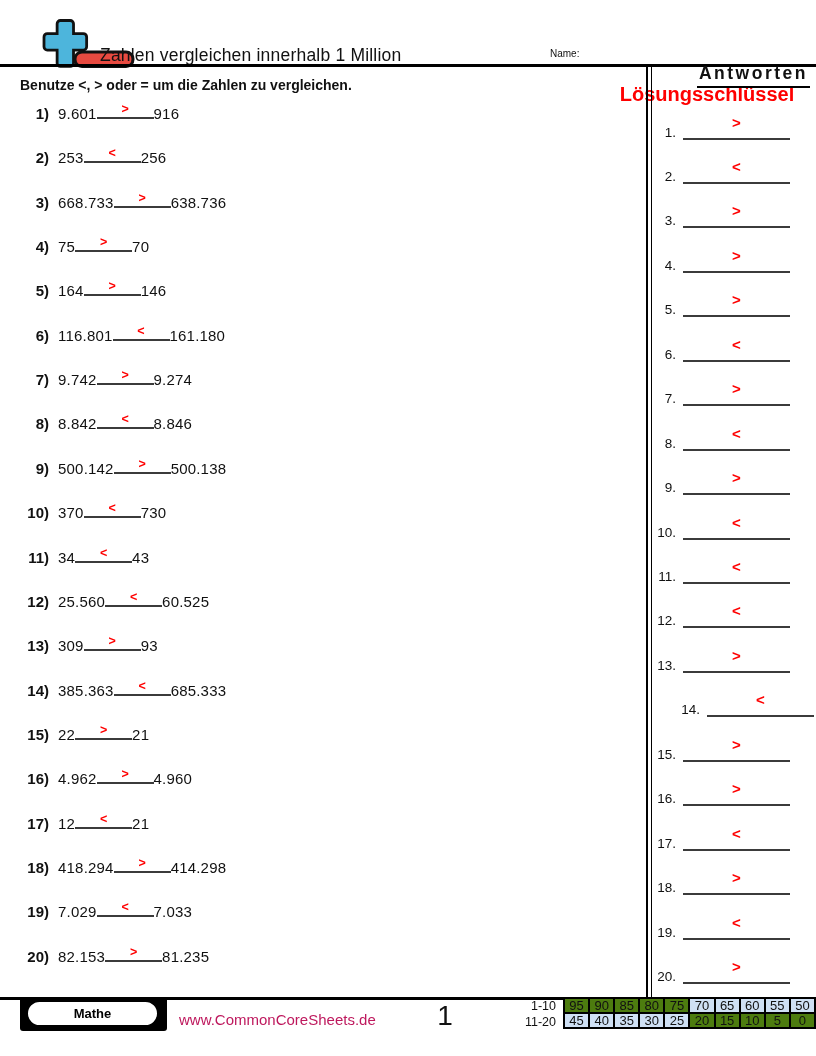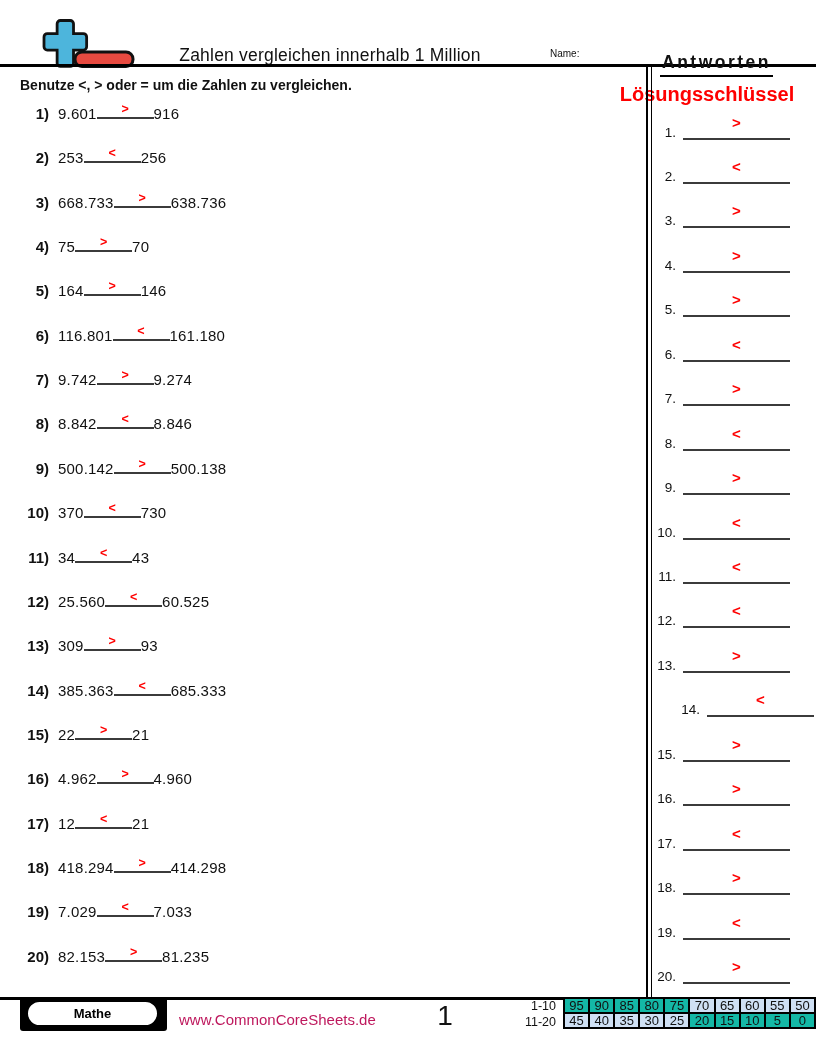--- a/index.html
+++ b/index.html
@@ -5,40 +5,40 @@
   * { margin:0; padding:0; box-sizing:border-box; }
   html,body { background:#e8e8e8; }
   .page {
     position:relative; width:816px; height:1056px; margin:0 auto;
     background:#ffffff; overflow:hidden;
     font-family:"Liberation Sans", sans-serif; color:#111;
   }
 
   
   .logo-svg { position:absolute; left:42px; top:19px; }
-  .title { position:absolute; left:100px; top:45px; width:460px; text-align:center;
+  .title { position:absolute; left:100px; top:45px; width:460px; 
            font-size:17.5px; letter-spacing:0.2px; }
   .name-label { position:absolute; left:550px; top:48px; font-size:10px; }
   .answer-key { position:absolute; left:612px; top:43px; width:190px; text-align:center;
                 font-size:20px; font-weight:bold; color:#fe0000;margin-top:40px; }
   .header-rule { position:absolute; left:0; top:64px; width:816px; height:3px; background:#000; }
   .instruction { position:absolute; left:20px; top:77px; font-size:14px; font-weight:bold; }
 
   
   .problem-row { position:absolute; left:20px; white-space:nowrap; font-size:15px; height:22px; }
   .pnum { display:inline-block; width:29px; text-align:right; font-weight:bold; margin-right:9px; }
   .pval { letter-spacing:0.2px; }
   .pblank { display:inline-block; width:57px; height:16px; position:relative;
             border-bottom:2.2px solid #3b3b3b; }
   .psym { position:absolute; left:0; right:0; bottom:1px; text-align:center;
           font-size:12.5px; font-weight:bold; color:#fe0000; }
 
   
   .divline { position:absolute; top:66px; width:1.6px; height:931px; background:#000; }
-  .answers-title { position:absolute; left:660px; top:52px; width:150px; text-align:left; }
+  .answers-title { position:absolute; left:660px; top:63px; width:150px; text-align:right; }
   .answers-title span { display:inline-block; font-size:17.5px; font-weight:bold;
                         letter-spacing:2.5px; border-bottom:2.5px solid #000; padding:0 2px 2px 2px; }
   .answer-row { position:absolute; left:648px; width:146px; height:34px; }
   .anum { position:absolute; left:0; bottom:0; width:28px; text-align:right; font-size:13.5px; }
   .aline { position:absolute; left:35px; right:4px; bottom:0; height:32px;
            border-bottom:2.2px solid #3b3b3b; }
   .asym { position:absolute; left:0; right:0; bottom:7px; text-align:center;
           font-size:15px; font-weight:bold; color:#fe0000; }
 
   
@@ -51,21 +51,21 @@
   .website { position:absolute; left:179px; top:1011px; font-size:15px; color:#be185d; }
   .page-number { position:absolute; left:400px; top:1000px; width:90px; text-align:center;
                  font-size:28px; }
   .score-labels { position:absolute; left:492px; top:998px; width:64px; text-align:right;
                   font-size:12.5px; }
   .score-labels div { height:16px; line-height:17px; }
   .score-grid { position:absolute; left:563px; top:997px; display:table; border-collapse:collapse; }
   .score-row { display:table-row; }
   .score-cell { display:table-cell; width:25.2px; height:15px; border:2px solid #000;
                 text-align:center; vertical-align:middle; font-size:13px; line-height:13px;
-                background:#14b8a6; }
+                background:#4d7c0f; }
   .score-cell.hl { background:#cfe0f4; }
 </style>
 </head>
 <body>
 
 <div class="page">
 
   <svg class="logo-svg" width="112" height="50" viewBox="0 0 112 50">
     <g transform="translate(2,1.5) scale(0.82)">
       <path d="M20,0 h12 a4,4 0 0 1 4,4 v12 h12 a4,4 0 0 1 4,4 v12 a4,4 0 0 1 -4,4 h-12 v16 a4,4 0 0 1 -4,4 h-12 a4,4 0 0 1 -4,-4 v-16 h-12 a4,4 0 0 1 -4,-4 v-12 a4,4 0 0 1 4,-4 h12 v-12 a4,4 0 0 1 4,-4 z" fill="#4db5dc" stroke="#111" stroke-width="3.4"></path>

